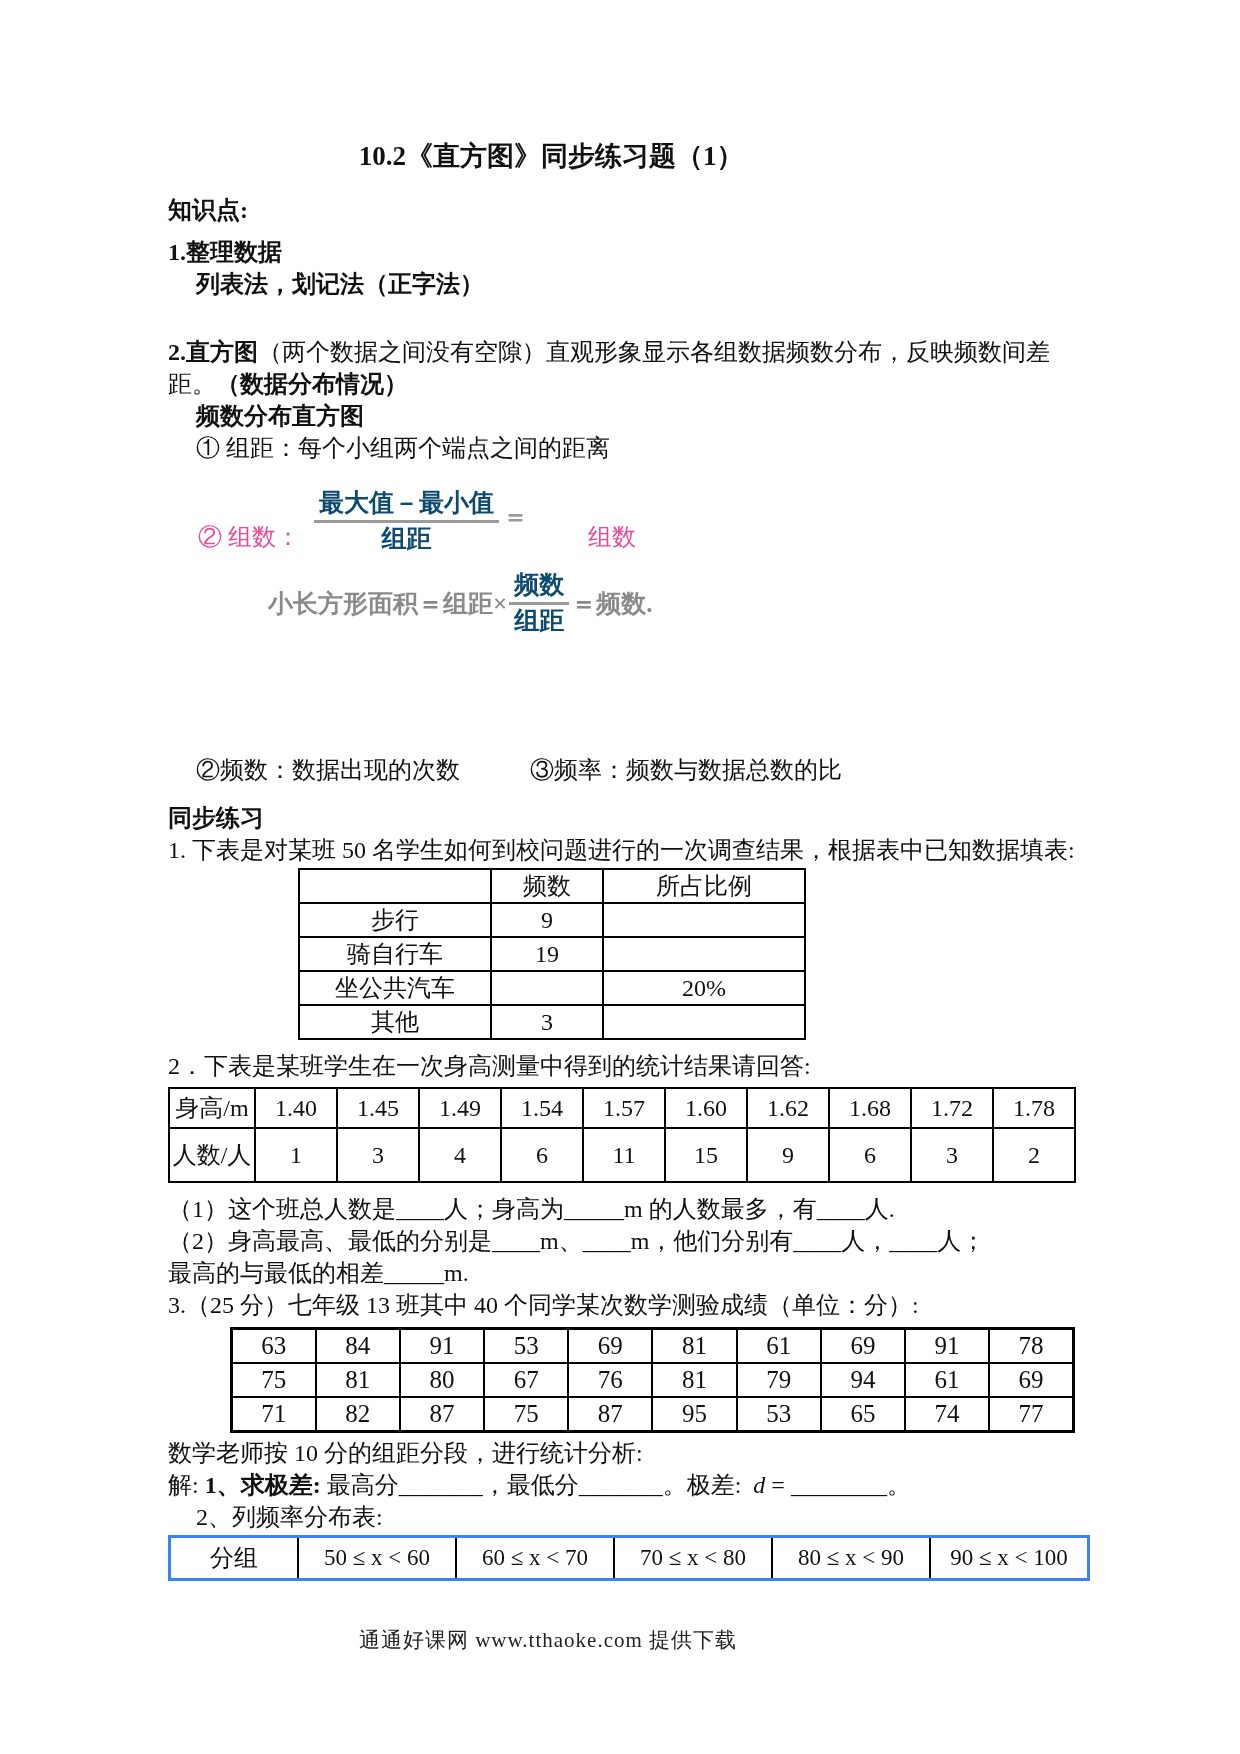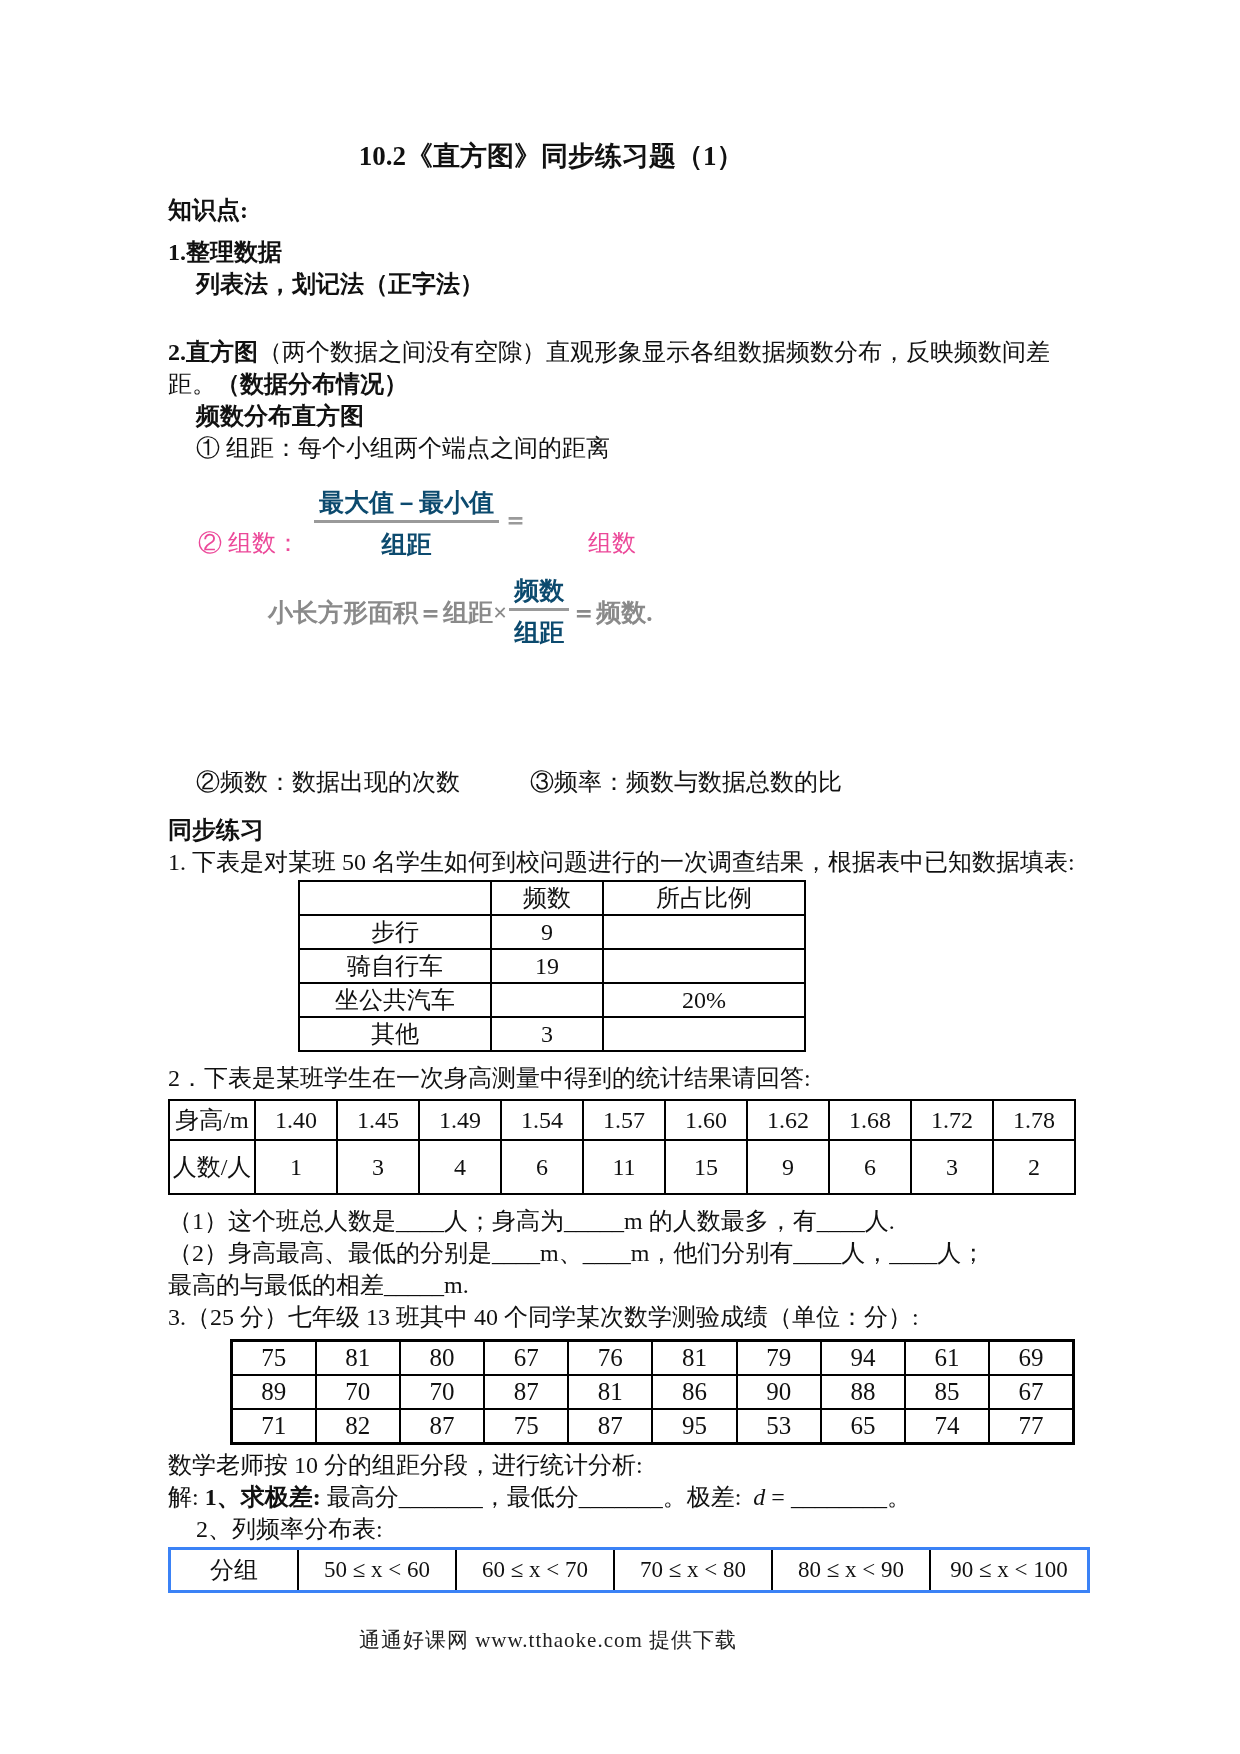--- a/index.html
+++ b/index.html
@@ -30,21 +30,21 @@
   .mt-sub{margin-top:10px;}
   .mt-analysis{margin-top:4px;}
   .freq-line span.second{margin-left:70px;}
 
   
   .formula-row{display:flex;align-items:flex-end;padding-left:30px;}
   .f-label,.frhs{font-size:24px;color:#ec4899;line-height:34px;}
   .frac{display:inline-flex;flex-direction:column;align-items:center;
         color:#0c4a6e;font-weight:bold;font-size:25px;}
   .frac .num{border-bottom:3px solid #9a9a9a;padding:0 5px 2px 5px;line-height:30px;}
-  .frac .den{line-height:30px;padding-top:7px;}
+  .frac .den{line-height:30px;padding-top:1px;}
   .formula-row .frac{margin-left:14px;}
   .feq{color:#9a9a9a;font-weight:bold;font-size:25px;align-self:center;margin:0 4px 10px 4px;}
   .frhs{margin-left:56px;}
   .formula2{display:flex;align-items:center;padding-left:100px;
             color:#8a8a8a;font-weight:bold;font-size:25px;}
   .formula2 .frac{margin:0 2px;}
   .formula2 .frac .num{border-bottom:3px solid #9a9a9a;}
 
   
   table{border-collapse:collapse;table-layout:fixed;}
@@ -177,45 +177,45 @@
     </table>
 
   <p class="mt-sub">（1）这个班总人数是____人；身高为_____m 的人数最多，有____人.</p>
   <p>（2）身高最高、最低的分别是____m、____m，他们分别有____人，____人；</p>
   <p>最高的与最低的相差_____m.</p>
 
   <p>3.（25 分）七年级 13 班其中 40 个同学某次数学测验成绩（单位：分）:</p>
 
   <table class="t3">
     <tbody>
+        <tr>
+      <td>63</td>
+      <td>84</td>
+      <td>91</td>
+      <td>53</td>
+      <td>69</td>
+      <td>81</td>
+      <td>61</td>
+      <td>69</td>
+      <td>91</td>
+      <td>78</td>
+    </tr>
     <tr>
       <td>75</td>
       <td>81</td>
       <td>80</td>
       <td>67</td>
       <td>76</td>
       <td>81</td>
       <td>79</td>
       <td>94</td>
       <td>61</td>
       <td>69</td>
     </tr>
     <tr>
-      <td>89</td>
-      <td>70</td>
-      <td>70</td>
-      <td>87</td>
-      <td>81</td>
-      <td>86</td>
-      <td>90</td>
-      <td>88</td>
-      <td>85</td>
-      <td>67</td>
-    </tr>
-    <tr>
       <td>71</td>
       <td>82</td>
       <td>87</td>
       <td>75</td>
       <td>87</td>
       <td>95</td>
       <td>53</td>
       <td>65</td>
       <td>74</td>
       <td>77</td>

